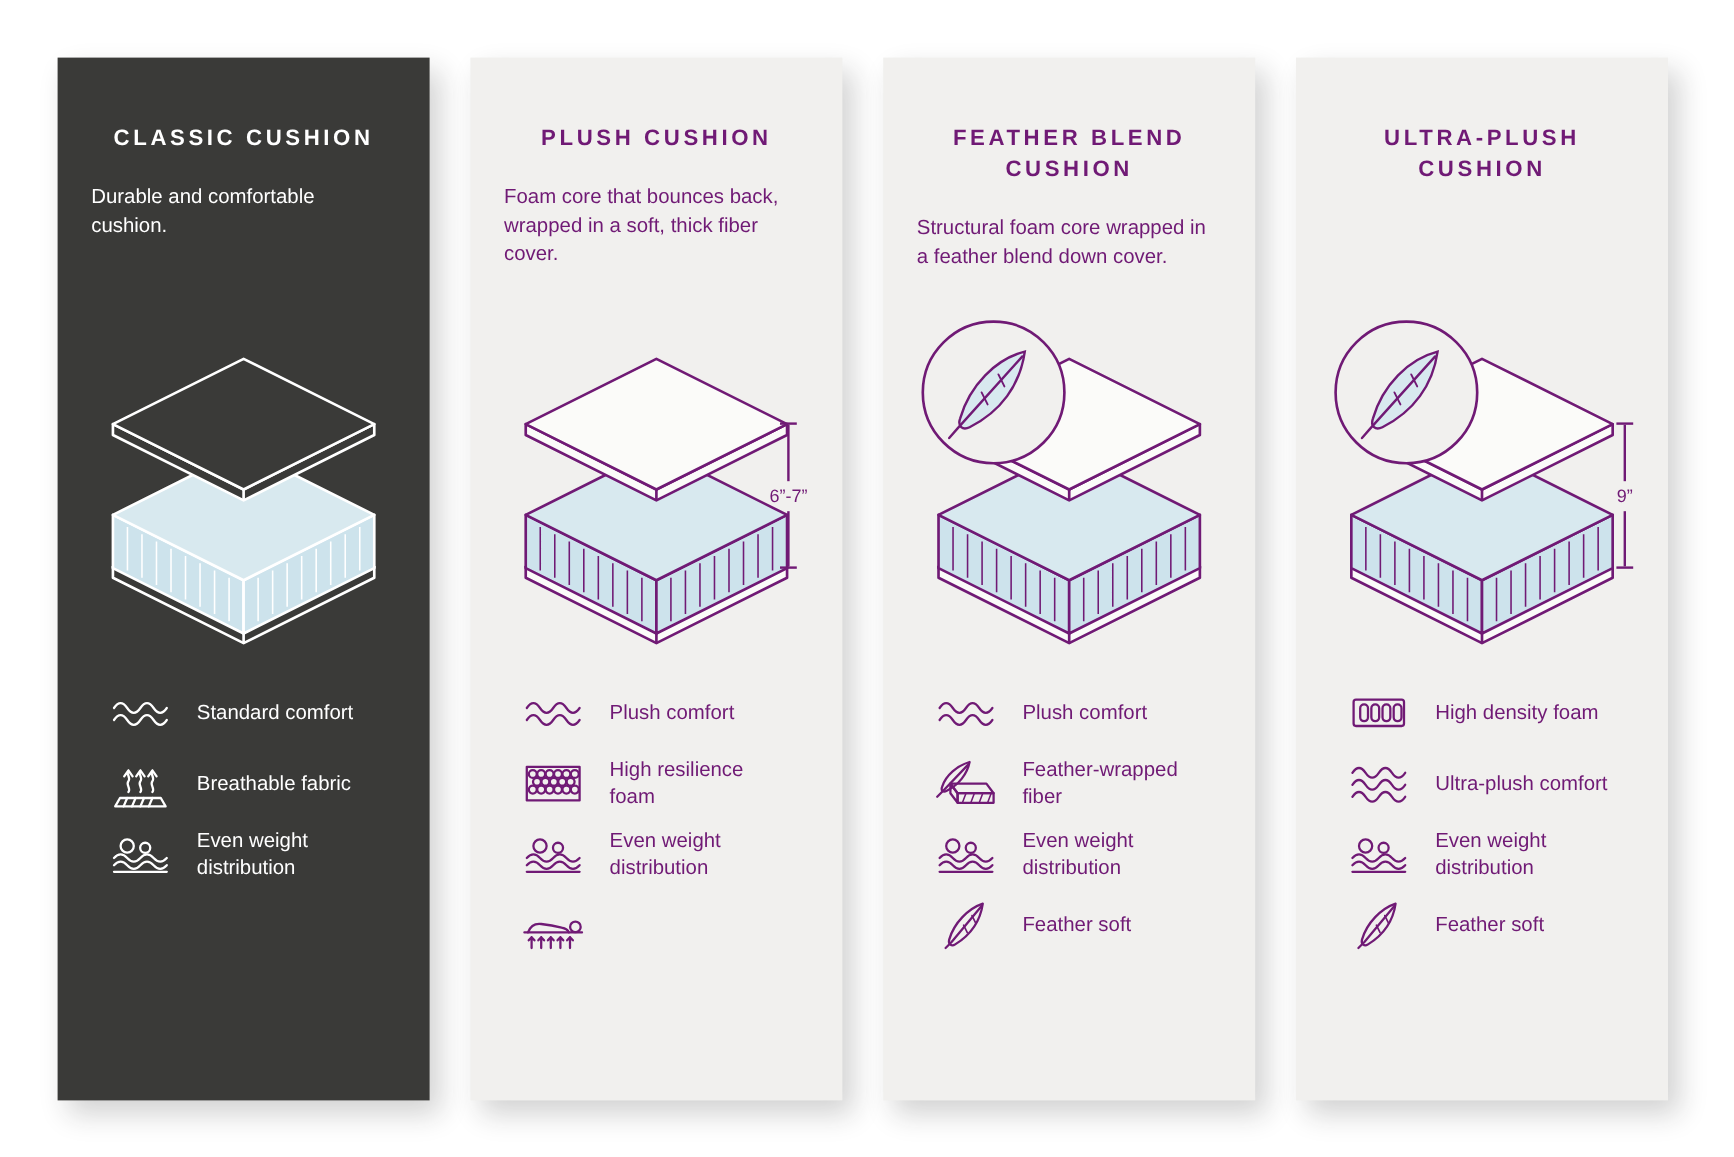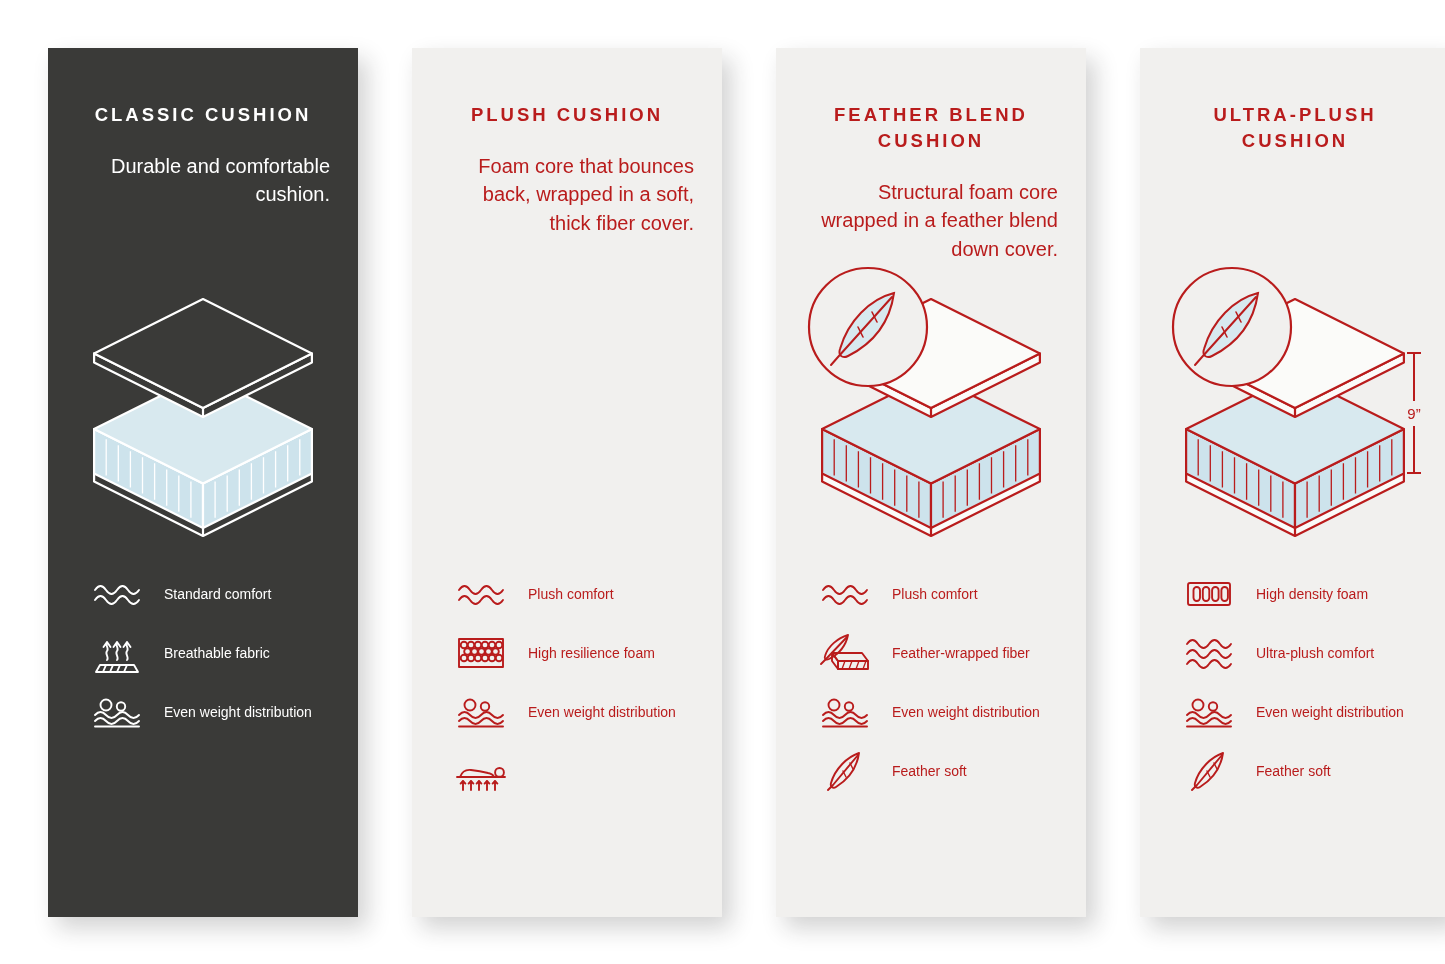--- a/index.html
+++ b/index.html
@@ -1,52 +1,52 @@
 <!DOCTYPE html>
 <html><head>
 <meta charset="utf-8">
 <style>
   html,body { margin:0; padding:0; background:#ffffff; }
   .canvas {
     position:relative; width:1445px; height:964px; background:#ffffff;
-    box-sizing:border-box; display:flex; gap:54px; padding:48px 0 0 48px;
+    box-sizing:border-box; display:flex; gap:34px; padding:48px 0 0 48px;
     font-family:"Liberation Sans", sans-serif; overflow:hidden;
   }
   .panel {
     position:relative; width:310px; height:869px; box-sizing:border-box;
     padding:54px 24px 0; flex:0 0 310px;
-    background:var(--panel-fill); color:#b91c1c;
+    background:var(--panel-fill); color:#701a75;
     --panel-fill:#f1f0ee; --plate-fill:#fbfbf9; --foam-top:#d8e9ef; --foam-side:#cde3ec;
     box-shadow:9px 11px 22px rgba(30,30,30,0.20);
   }
   .panel.dark { --panel-fill:#3a3a38; --plate-fill:#3a3a38; color:#ffffff; }
   .title {
     margin:0 auto; font-weight:700; font-size:18.5px; line-height:1.4;
     letter-spacing:3px; text-align:center; max-width:244px;
   }
   .nowrap-title { white-space:nowrap; max-width:none; }
   .desc {
-    margin:24px auto 0; font-size:20px; line-height:1.42;
-    text-align:right; max-width:254px;
+    margin:24px auto 0; font-size:17px; line-height:1.42;
+    text-align:left; max-width:254px;
   }
   .illus-wrap { position:absolute; top:249px; left:0; width:100%; height:250px; }
   .cushion { display:block; margin:0 auto; }
   .badge { position:absolute; top:-32px; left:30px; }
   .dim { position:absolute; right:29px; top:55px; height:122px;
          display:flex; flex-direction:column; align-items:center; }
   .dim .cap { width:14px; height:2px; background:currentColor; flex:0 0 2px; }
   .dim .seg { width:2px; flex:1; background:currentColor; }
   .dim-label { font-size:15px; padding:4px 0; white-space:nowrap; }
   .features { position:absolute; top:524px; left:40px; right:12px;
               list-style:none; margin:0; padding:0; }
   .feature { display:flex; align-items:center; gap:18px; margin-bottom:15px; min-height:44px; }
   .ficon { flex:0 0 58px; width:58px; display:flex; align-items:center; justify-content:center; }
   .ficon svg { stroke:currentColor; fill:none; stroke-width:1.9;
                stroke-linecap:round; stroke-linejoin:round; }
-  .flabel { font-size:14px; line-height:1.3; max-width:150px; }
+  .flabel { font-size:17px; line-height:1.3; max-width:150px; }
   .defs { position:absolute; width:0; height:0; }
 </style>
 </head>
 <body>
 
 <svg class="defs" aria-hidden="true">
   <defs>
     <g id="plate" stroke-width="2.2" stroke-linejoin="round">
       <polygon points="2,56 110,110 218,56 218,65 110,119 2,65" fill="var(--plate-fill)" stroke="currentColor"></polygon>
       <polygon points="110,2 218,56 110,110 2,56" fill="var(--plate-fill)" stroke="currentColor"></polygon>
@@ -112,20 +112,34 @@
           </svg>
         </span>
         <span class="flabel">Even weight distribution</span>
       </li>
     </ul>
   </section>
 
   <section class="panel">
     <h2 class="title nowrap-title">PLUSH CUSHION</h2>
     <p class="desc">Foam core that bounces back, wrapped in a soft, thick fiber cover.</p>
+    <div class="illus-wrap">
+      <svg class="cushion" viewBox="0 0 220 242" width="222" height="244">
+        <use href="#plate" transform="translate(0,118)"></use>
+        <use href="#foam" transform="translate(0,77)"></use>
+        <use href="#plate"></use>
+      </svg>
+      <div class="dim">
+        <span class="cap"></span>
+        <span class="seg"></span>
+        <span class="dim-label">6”-7”</span>
+        <span class="seg"></span>
+        <span class="cap"></span>
+      </div>
+    </div>
     <ul class="features">
       <li class="feature">
         <span class="ficon">
           <svg viewBox="0 0 50 30" width="50" height="30">
               <path d="M3 11 q5.5 -8 11 0 t11 0 t11 0 t11 0"></path>
               <path d="M3 21 q5.5 -8 11 0 t11 0 t11 0 t11 0"></path>
             </svg>
         </span>
         <span class="flabel">Plush comfort</span>
       </li>

